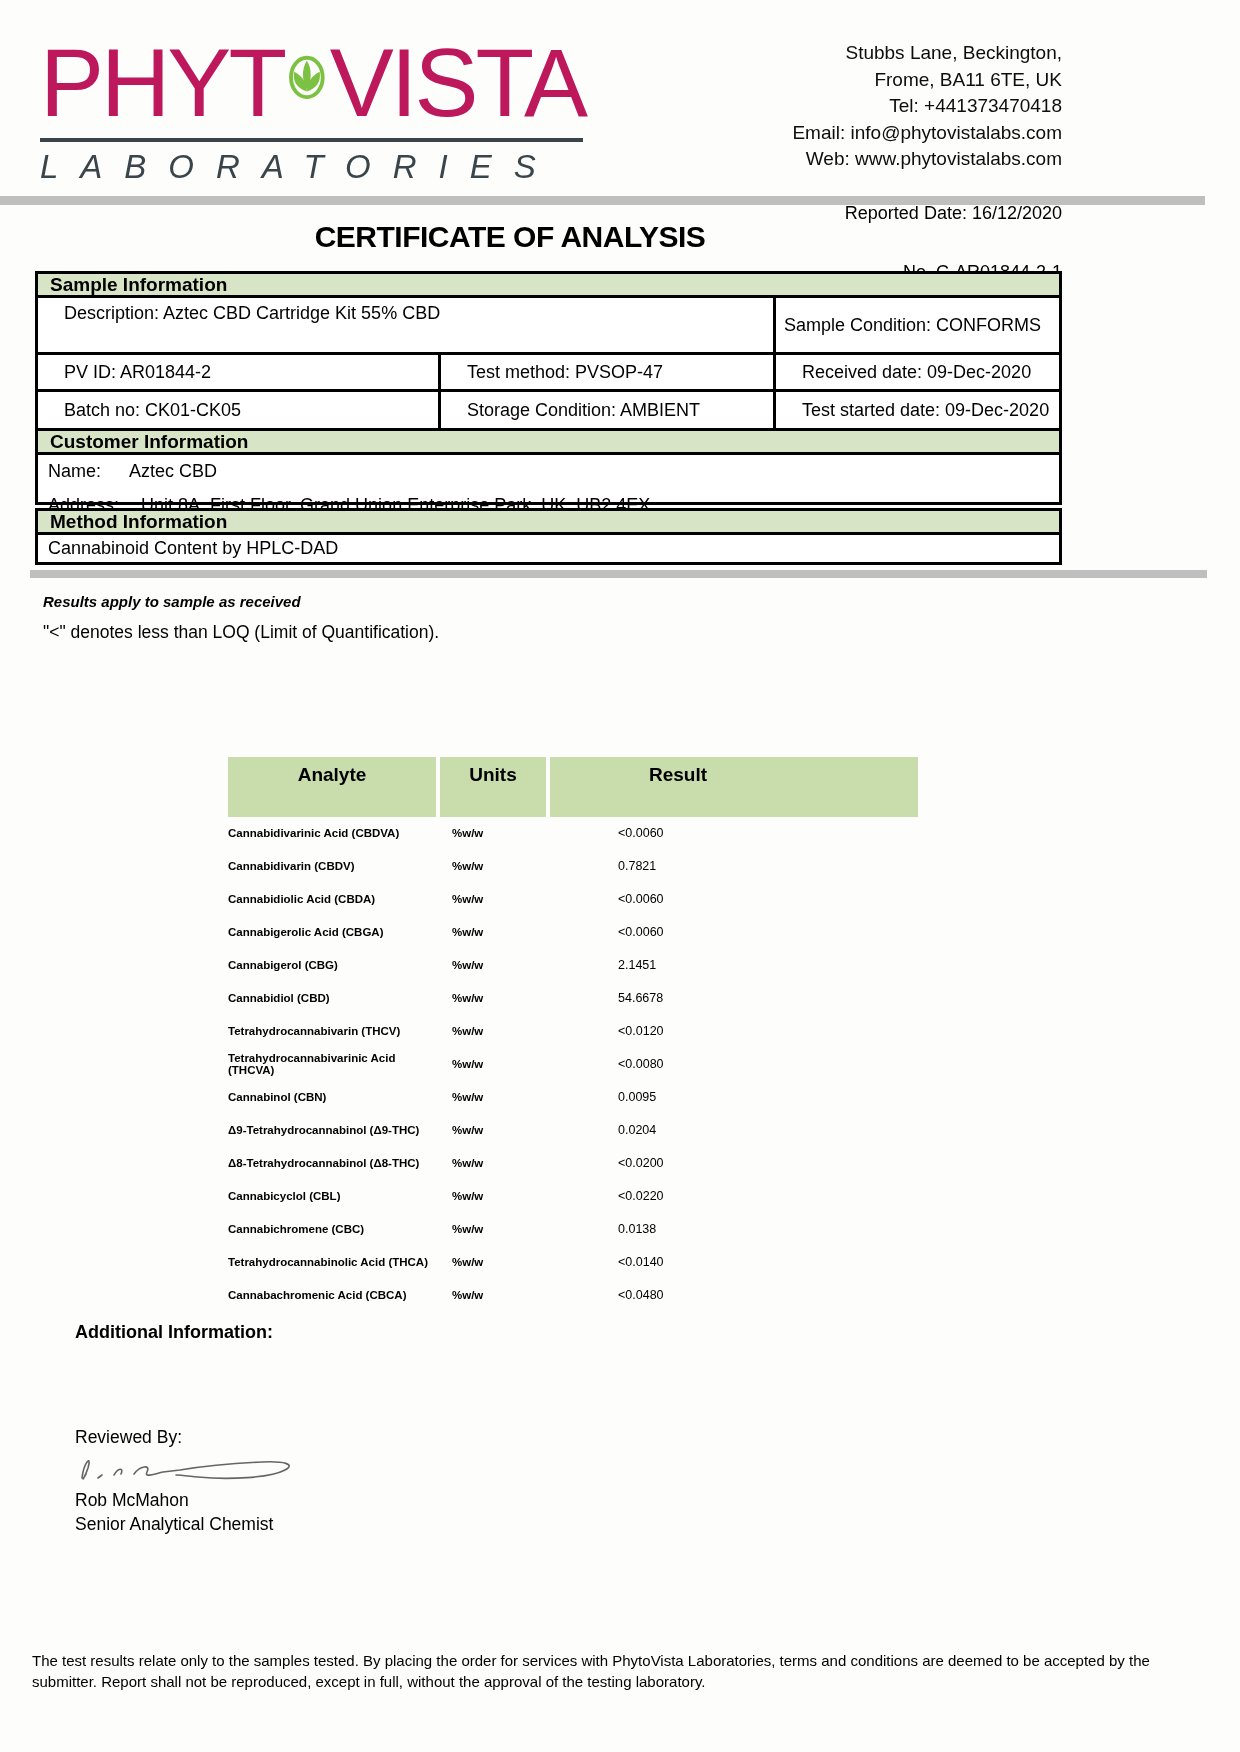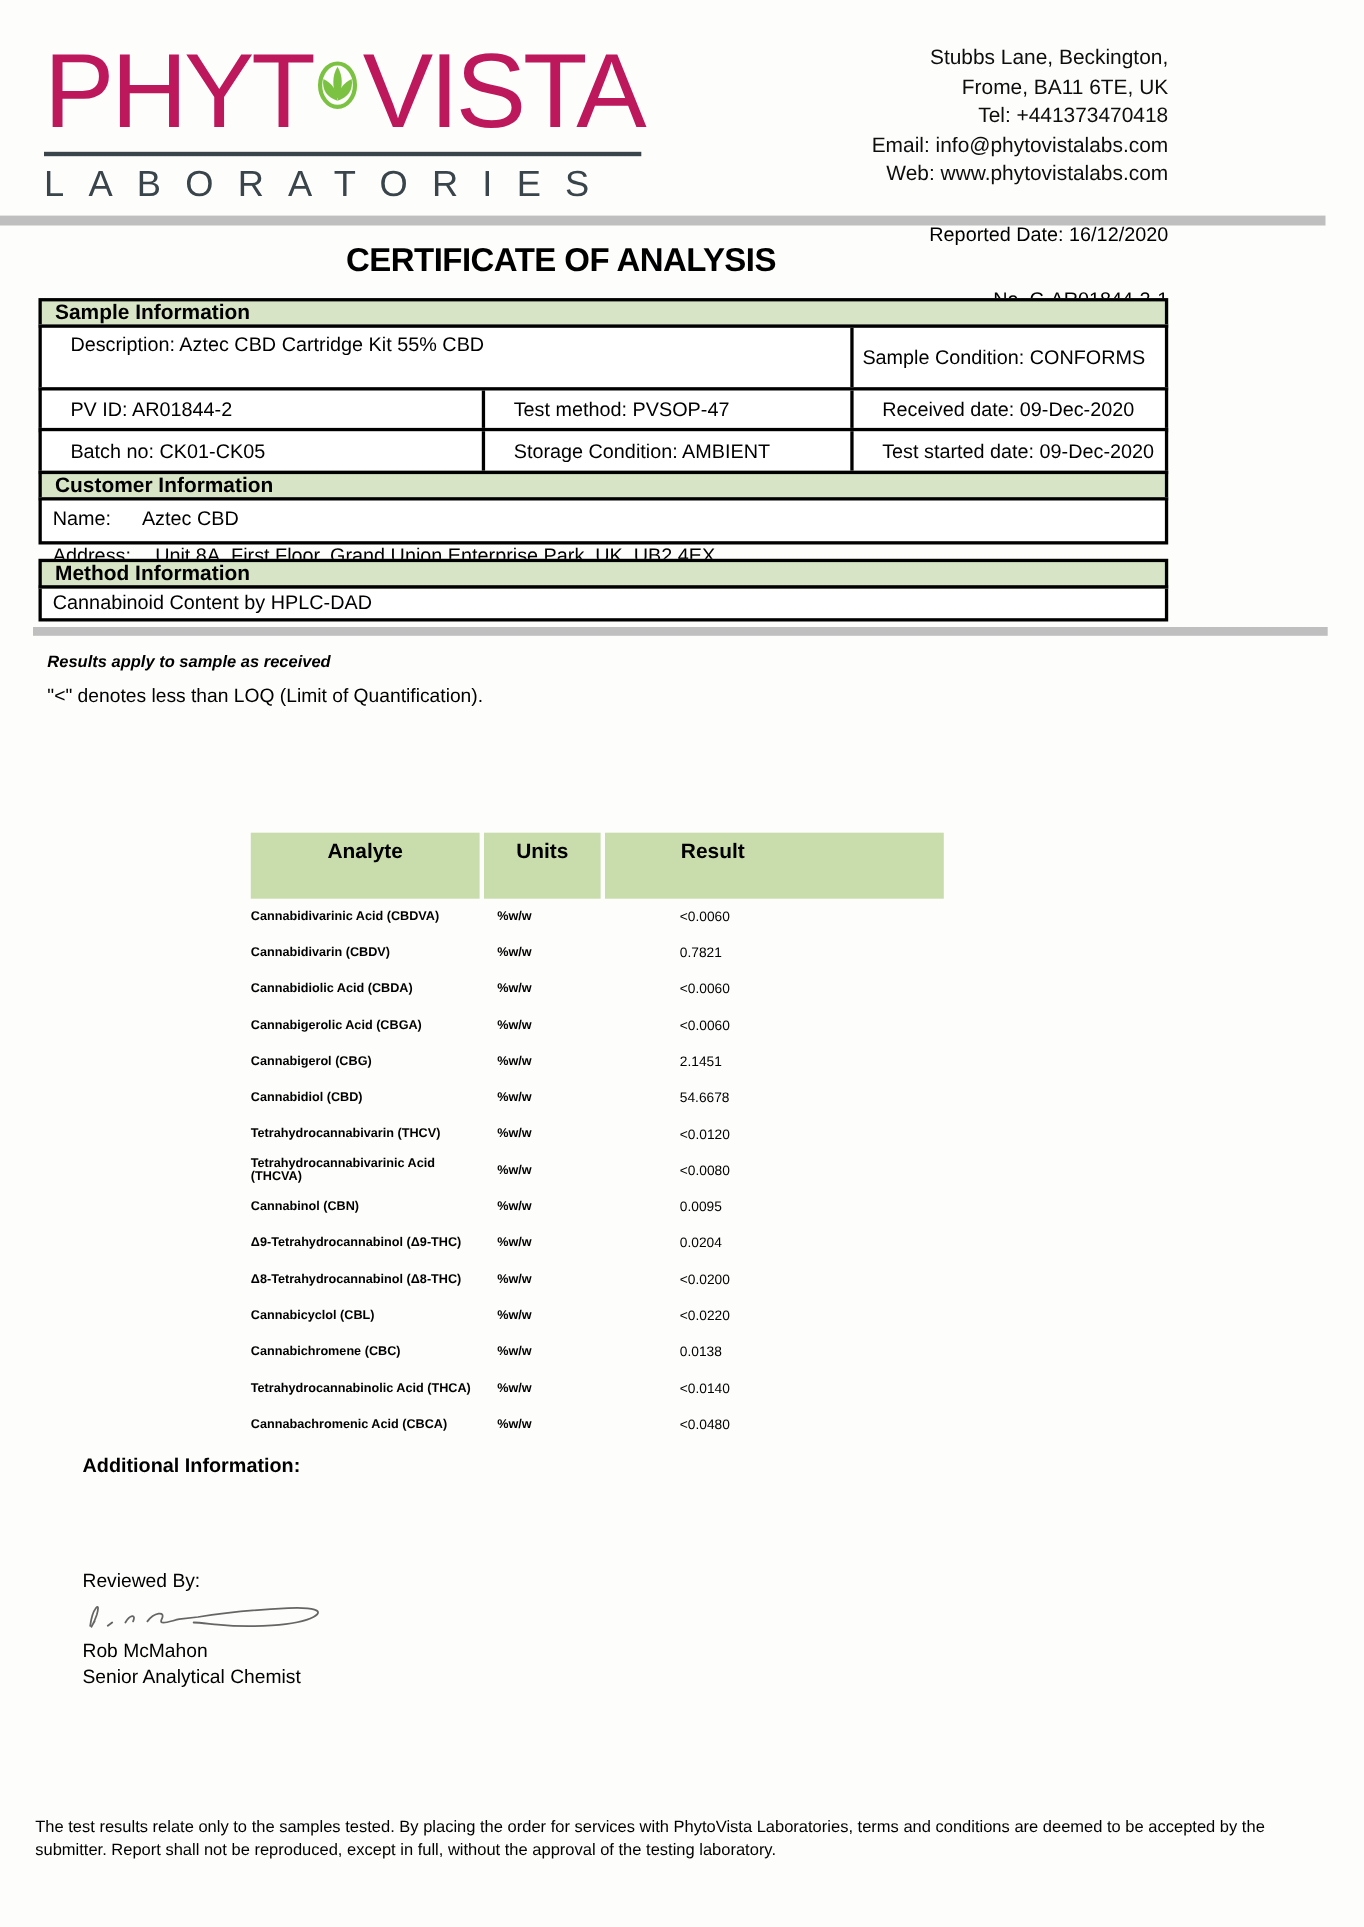--- a/index.html
+++ b/index.html
@@ -7,21 +7,21 @@
     position:relative; width:1240px; height:1752px; background:#fdfdfb;
     font-family:"Liberation Sans", sans-serif; color:#000; overflow:hidden;
   }
   * { box-sizing:border-box; }
 
   
   .logo-block { position:absolute; left:40px; top:26px; width:545px; }
   .logo-line { display:flex; align-items:flex-end; color:#be185d; font-size:96px; line-height:0.98; font-weight:400; letter-spacing:-3px; }
   .logo-leaf { margin:0 4px 2px 4px; }
   .logo-rule { margin-top:8px; width:543px; height:4px; background:#39454b; }
-  .logo-sub { margin-top:6px; font-size:33px; color:#39454b; letter-spacing:22px; white-space:nowrap; }
+  .logo-sub { margin-top:6px; font-size:33px; color:#39454b; letter-spacing:22px; white-space:nowrap;font-style:italic; }
 
   .contact-block { position:absolute; right:178px; top:40px; text-align:right; font-size:19px; line-height:26.5px; color:#0d0d0d; }
 
   .grayband { position:absolute; background:#bfbfbf; }
   .grayband.one { left:0; top:196px; width:1205px; height:9px; }
   .grayband.two { left:30px; top:570px; width:1177px; height:8px; }
 
   .coa-title { position:absolute; left:0; top:220px; width:1020px; text-align:center;
     font-size:30px; font-weight:bold; letter-spacing:-0.5px; }
   .reported-date { position:absolute; right:178px; top:203px; font-size:18px; }
@@ -29,21 +29,21 @@
 
   
   .ibox { position:absolute; left:35px; width:1027px; border:3px solid #000; background:#fff; }
   .ibar { background:#d7e5c6; display:flex; align-items:center; padding-left:12px;
     font-size:19px; font-weight:bold; }
   .bar-sample  { top:271px; height:27px; }
   .row-desc    { top:295px; height:60px; display:flex; }
   .row-pv      { top:352px; height:41px; display:flex; }
   .row-batch   { top:389px; height:42px; display:flex; }
   .bar-cust    { top:428px; height:27px; }
-  .box-cust    { top:452px; height:43px; padding:6px 10px; font-size:18px; }
+  .box-cust    { top:452px; height:53px; padding:6px 10px; font-size:18px; }
   .bar-method  { top:508px; height:27px; }
   .row-method  { top:532px; height:33px; display:flex; align-items:center; padding-left:10px; font-size:18px; }
 
   .icell { font-size:18px; display:flex; align-items:center; padding-left:26px; }
   .icell + .icell { border-left:3px solid #000; }
   .cell-desc { width:735px; align-items:flex-start; padding-top:5px; }
   .cell-cond { flex:1; padding-left:8px; }
   .cell-a { width:400px; }
   .cell-b { width:335px; }
   .cell-c { flex:1; }
@@ -54,21 +54,21 @@
 
   
   .note-italic { position:absolute; left:43px; top:593px; font-size:15px; font-weight:bold; font-style:italic; }
   .note-loq { position:absolute; left:43px; top:622px; font-size:17.5px; }
 
   
   .thead { position:absolute; left:228px; top:757px; display:flex; }
   .hcell { background:#c9dcab; height:60px; padding-top:7px; font-size:19px; font-weight:bold; text-align:center; }
   .h-analyte { width:208px; }
   .h-units { width:106px; margin-left:4px; }
-  .h-result { width:308px; margin-left:4px; padding-right:112px;text-align:center; }
+  .h-result { width:368px; margin-left:4px; padding-right:112px;text-align:center; }
 
   .tbody { position:absolute; left:228px; top:816px; }
   .trow { display:flex; height:33px; align-items:center; }
   .c-analyte { width:208px; font-weight:bold; font-size:11.5px; }
   .c-units { width:106px; margin-left:4px; padding-left:12px; font-weight:bold; font-size:11.5px; }
   .c-result { width:335px; margin-left:4px; padding-left:68px; font-size:12.5px; }
 
   
   .additional { position:absolute; left:75px; top:1322px; font-size:18px; font-weight:bold; }
   .reviewed { position:absolute; left:75px; top:1427px; font-size:17.5px; }

